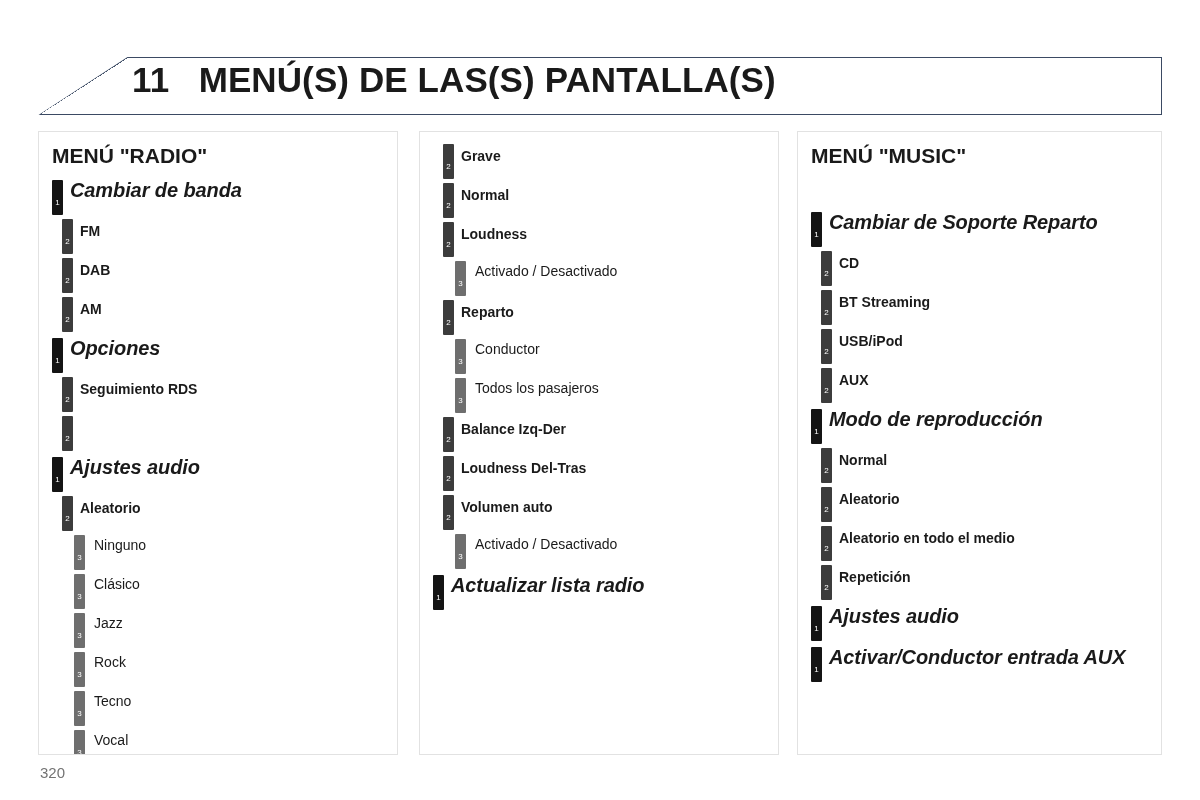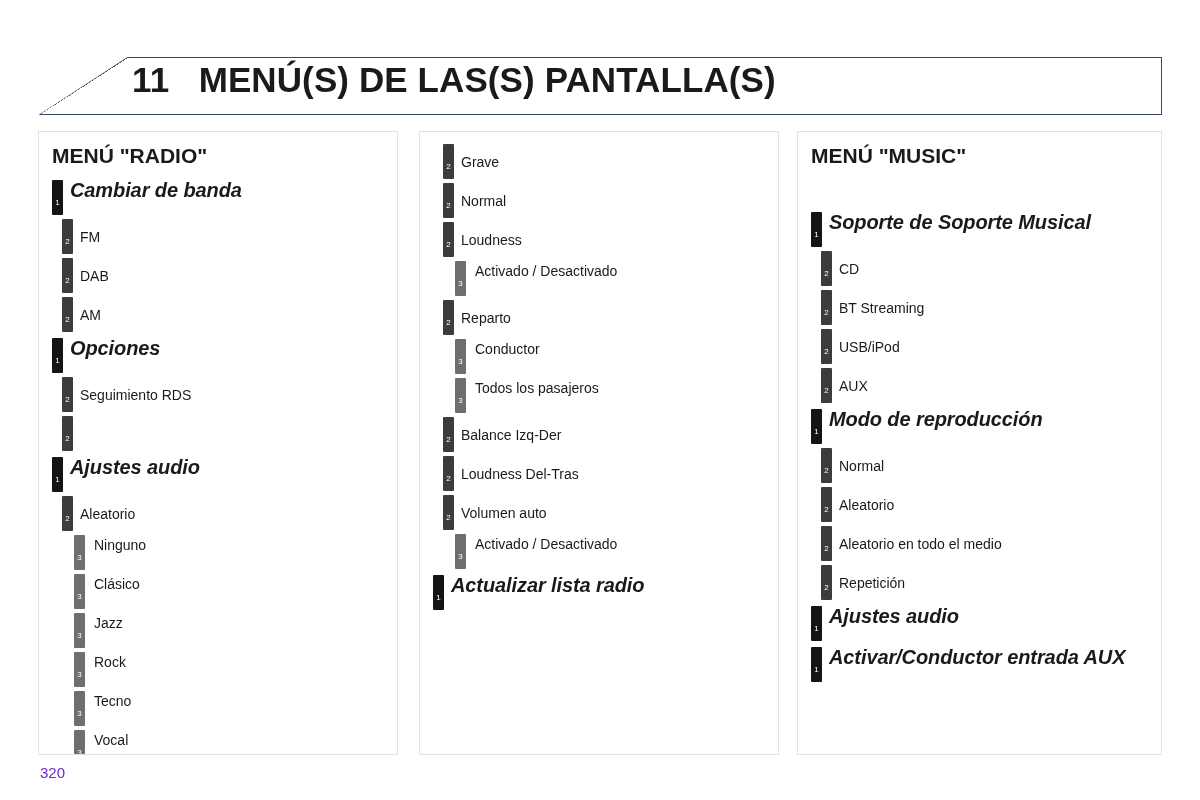--- a/index.html
+++ b/index.html
@@ -133,23 +133,23 @@
     margin-top: -2px;
     letter-spacing: -0.1px;
     font-style: italic;
   }
 
   
   .lvl2 { margin-left: 23px; margin-top: 4px; }
   .lvl2 .bar { background: #3c3c3c; }
   .lvl2 .label {
     font-size: 14px;
-    font-weight: normal;
+    font-weight: bold;
     line-height: 18px;
-    margin-top: 9px;
+    margin-top: 3px;
   }
 
   
   .lvl3 { margin-left: 35px; margin-top: 4px; }
   .lvl3 .bar { background: #6e6e6e; }
   .lvl3 .label {
     font-size: 14px;
     font-weight: normal;
     line-height: 18px;
     margin-top: 1px;
@@ -160,21 +160,21 @@
   .col-2 .menu-list { margin-top: 12px; }
   .col-3 .menu-list { margin-top: 44px; }
   .col-1 .menu-list { margin-top: 12px; }
 
   
   .page-number {
     position: absolute;
     left: 40px;
     top: 764px;
     font-size: 15px;
-    color: #6d28d9;
+    color: #737373;
   }
 </style>
 </head>
 <body>
 
 <div class="chapter-banner"></div>
 <div class="chapter-banner-clip"></div>
 <div class="chapter-banner-mask"></div>
 <div class="chapter-title">11   MENÚ(S) DE LAS(S) PANTALLA(S)</div>
 
@@ -295,21 +295,21 @@
           <span class="label">Actualizar lista radio</span>
         </li>
       </ul>
   </div>
 
   <div class="col col-3">
     <div class="col-heading">MENÚ "MUSIC"</div>
     <ul class="menu-list">
         <li class="row lvl1">
           <span class="bar">1</span>
-          <span class="label">Soporte de Soporte Musical</span>
+          <span class="label">Cambiar de Soporte Reparto</span>
         </li>
         <li class="row lvl2">
           <span class="bar">2</span>
           <span class="label">CD</span>
         </li>
         <li class="row lvl2">
           <span class="bar">2</span>
           <span class="label">BT Streaming</span>
         </li>
         <li class="row lvl2">

